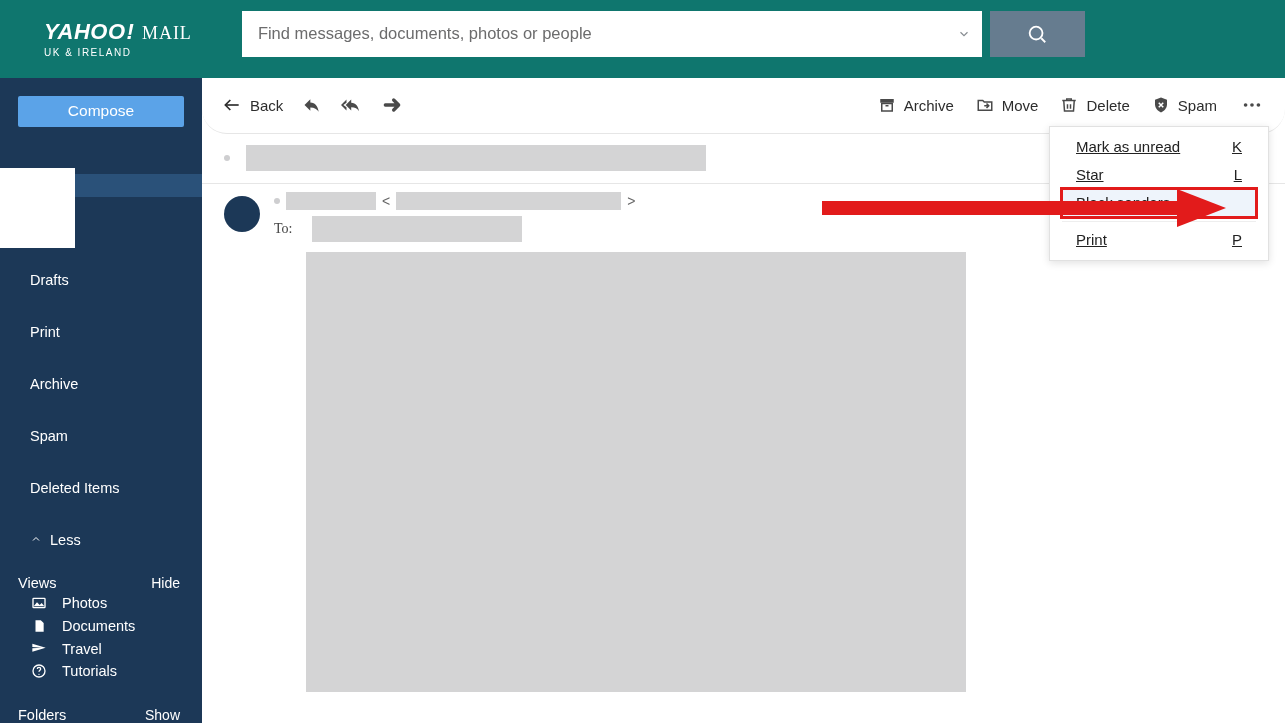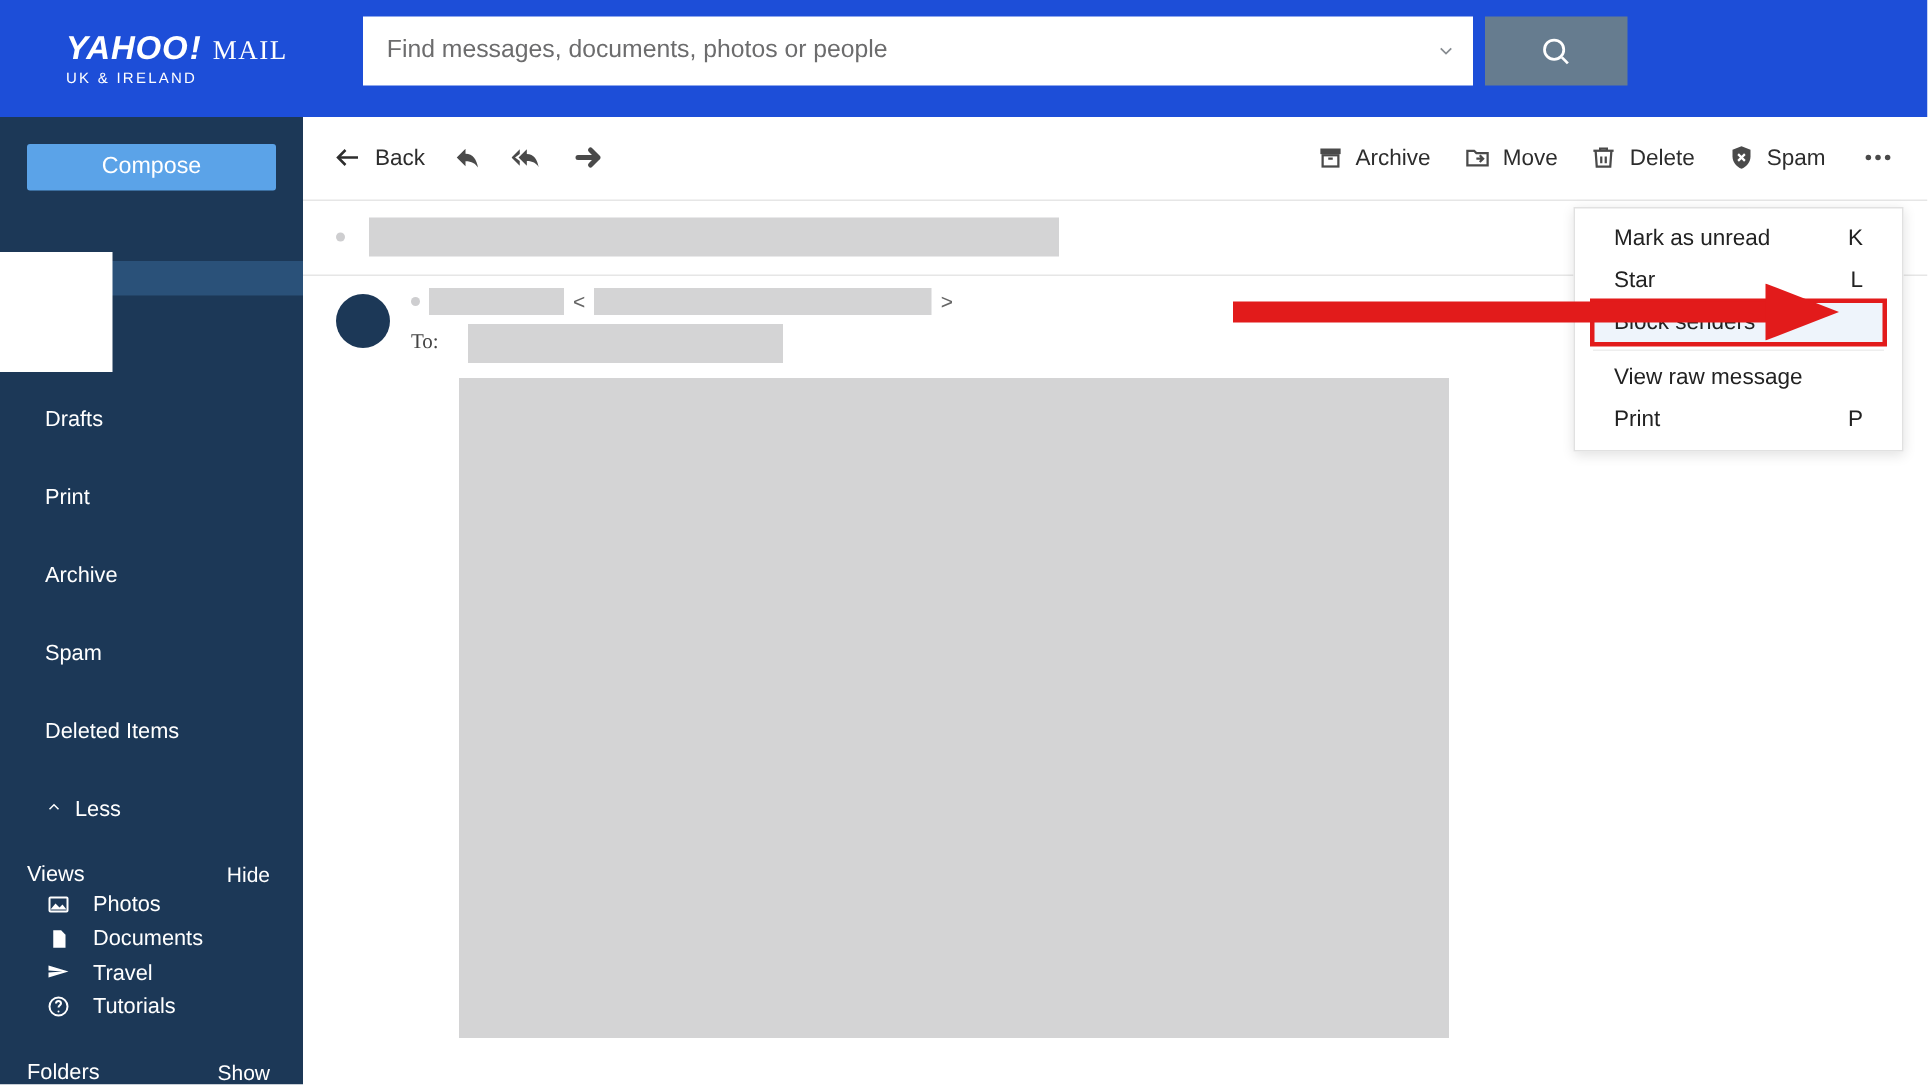--- a/index.html
+++ b/index.html
@@ -2,21 +2,21 @@
 <html><head>
 <meta charset="utf-8">
 <style>
   * { box-sizing: border-box; margin: 0; padding: 0; }
   html, body { width: 1285px; height: 723px; font-family: "Helvetica Neue", Arial, sans-serif; overflow: hidden; }
   body { display: flex; flex-direction: column; }
 
   
   .header {
     height: 92px;
-    background: #1d4ed8;
+    background: #0f766e;
     display: flex;
     align-items: center;
     padding: 0 22px 0 44px;
   }
   .logo { display: flex; flex-direction: column; color: #fff; margin-right: 50px; }
   .logo-main { display: flex; align-items: baseline; }
   .logo-yahoo { font-size: 22px; font-style: italic; font-weight: 700; letter-spacing: .5px; }
   .logo-excl { font-style: italic; font-size: 22px; font-weight: 700; margin-left: 1px; }
   .logo-mail { font-family: Georgia, serif; font-size: 18px; margin-left: 8px; letter-spacing: 1px; }
   .logo-sub { font-size: 10px; letter-spacing: 1.5px; margin-top: 2px; }
@@ -65,21 +65,21 @@
   }
   .sb-view .vicon { width: 18px; height: 18px; display: flex; align-items: center; justify-content: center; }
 
   
   .white-patch { position: absolute; left: 0; top: 168px; width: 75px; height: 80px; background: #fff; }
 
   
   .main { flex: 1 1 auto; background: #fff; display: flex; flex-direction: column; position: relative; }
   .toolbar {
     height: 56px; border-bottom: 1px solid #e6e6e6; display: flex; align-items: center;
-    padding: 0 20px; color: #2d2d2d; font-size: 15px;
+    padding: 0 20px; color: #2d2d2d; font-size: 15px; border-radius: 25px;
   }
   .tb-left { display: flex; align-items: center; gap: 18px; }
   .tb-back { display: flex; align-items: center; gap: 8px; cursor: pointer; }
   .tb-icon { width: 22px; height: 22px; display: flex; align-items: center; justify-content: center; cursor: pointer; }
 
   .tb-right { margin-left: auto; display: flex; align-items: center; gap: 22px; }
   .tb-action { display: flex; align-items: center; gap: 8px; cursor: pointer; }
   .tb-more { display: flex; align-items: center; justify-content: center; width: 26px; cursor: pointer; }
 
   .subject-row {
@@ -97,23 +97,23 @@
   .from-name { width: 90px; height: 18px; background: #d4d4d5; }
   .lt, .gt { color: #666; }
   .from-addr { width: 225px; height: 18px; background: #d4d4d5; }
   .to-row { display: flex; align-items: center; gap: 20px; margin-top: 6px; font-size: 14px; color: #444; font-family: Liberation Serif, serif; }
   .to-block { width: 210px; height: 26px; background: #d4d4d5; }
 
   .body-block { margin: 10px 0 0 104px; width: 660px; height: 440px; background: #d4d4d5; }
 
   
   .more-menu {
-    position: absolute; top: 60px; right: 16px; width: 220px; background: #fff;
+    position: absolute; top: 48px; right: 16px; width: 220px; background: #fff;
     border: 1px solid #e1e1e1; box-shadow: 0 2px 8px rgba(0,0,0,.12);
-    padding: 6px 12px; font-size: 15px; color: #222;
+    padding: 6px 12px; font-size: 15px; color: #222; text-decoration: underline;
   }
   .more-menu::before {
     content: ""; position: absolute; top: -8px; right: 94px;
     border: 8px solid transparent; border-bottom-color: #fff;
   }
   .mm-item {
     height: 28px; display: flex; align-items: center; justify-content: space-between;
     padding: 0 14px; cursor: pointer;
   }
   .mm-item.block-highlight {
@@ -335,24 +335,20 @@
       <div class="mm-item">
         <span>Star</span>
         <span>L</span>
       </div>
       <div class="mm-item block-highlight">
         <span>Block senders</span>
         <span></span>
       </div>
       <div class="mm-sep"></div>
       <div class="mm-item">
-        <span>View raw message</span>
-        <span></span>
-      </div>
-      <div class="mm-item">
         <span>Print</span>
         <span>P</span>
       </div>
     </div>
 
     <svg class="red-arrow" viewBox="0 0 404 38">
       <rect x="0" y="12" width="360" height="14" fill="#e21b1b"></rect>
       <polygon points="355,0 404,19 355,38" fill="#e21b1b"></polygon>
     </svg>
   </div>

